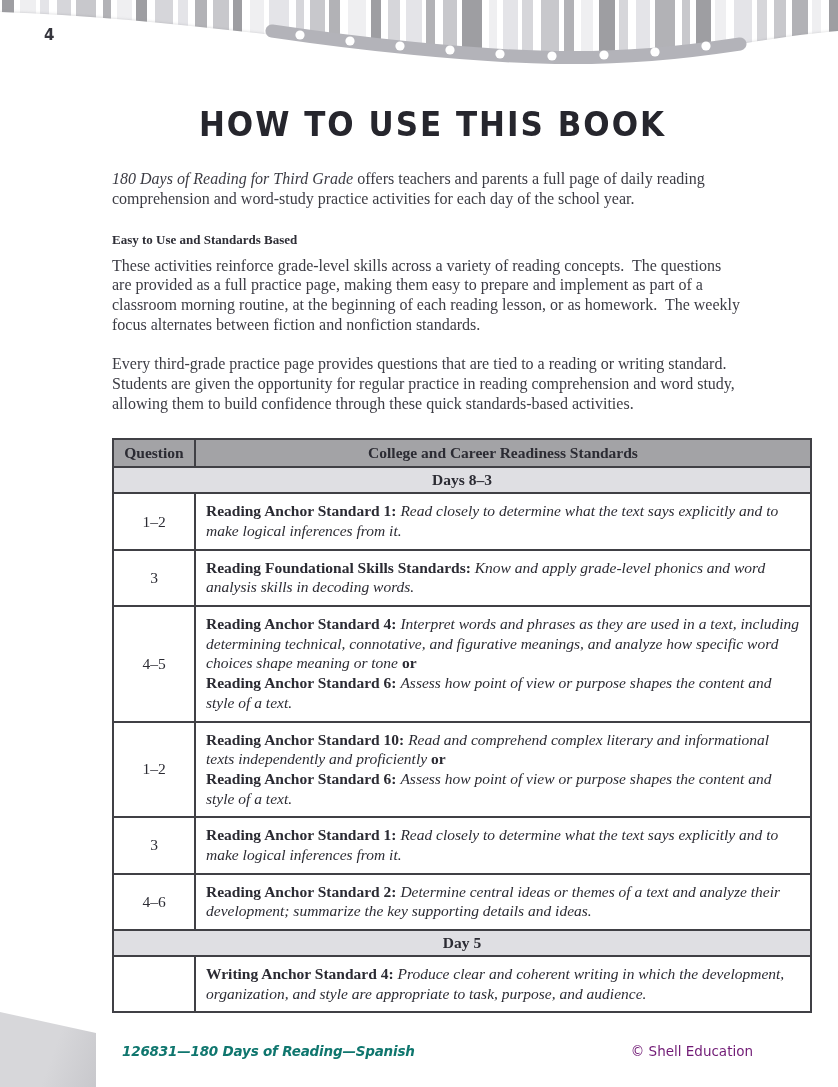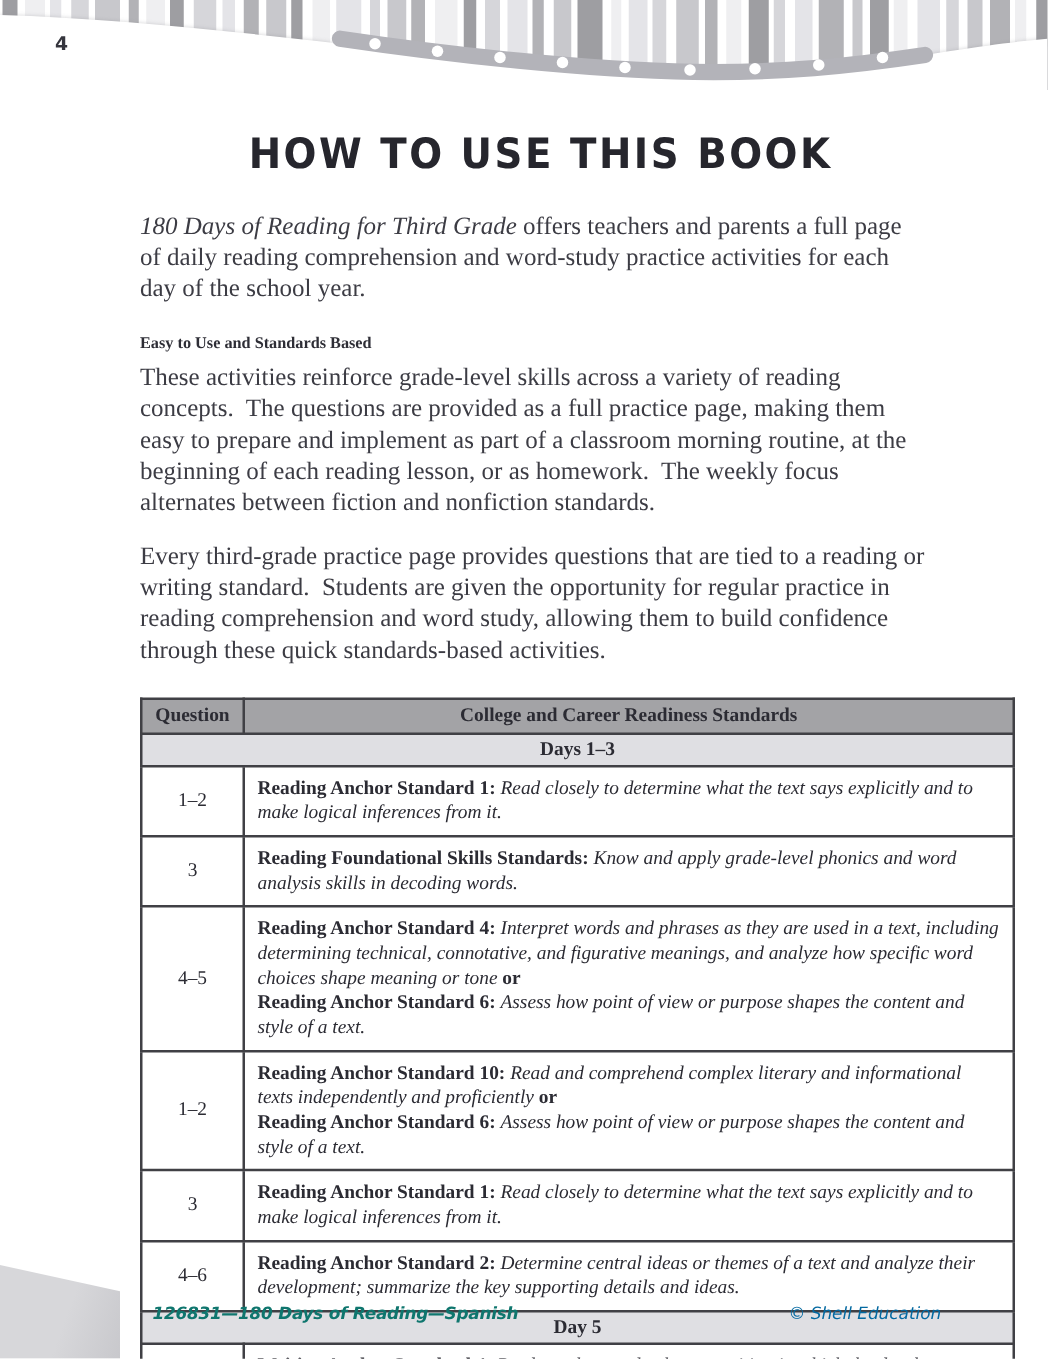--- a/index.html
+++ b/index.html
@@ -30,21 +30,21 @@
     text-align:center;
     font-family:"DejaVu Sans", sans-serif;
     font-weight:900;
     font-size:31px;
     letter-spacing:2px;
     color:#26262d;
     transform:scaleY(1.08);
     white-space:nowrap;
   }
   p.body-text{
-    font-size:20px;
+    font-size:16px;
     line-height:1.24;
     white-space:pre-wrap;
     padding-right:12px;
   }
   .intro{margin-top:27px;}
   h2.section-heading{
     margin-top:23px;
     font-size:13px;
     font-weight:bold;
     color:#2e2e36;
@@ -116,23 +116,22 @@
     font-style:italic;
     font-weight:bold;
     font-size:13.5px;
     color:#0f766e;
     letter-spacing:-0.2px;
   }
   .footer-right{
     position:absolute;
     right:85px;bottom:28px;
     font-family:"DejaVu Sans", sans-serif;
-    font-style:italic;
     font-size:13.5px;
-    color:#0369a1;
+    color:#701a75;
   }
 </style>
 </head>
 <body>
 
 <div class="page">
 
   <svg class="header-decoration" viewBox="0 0 838 96" xmlns="http://www.w3.org/2000/svg">
     <defs>
       <filter id="soft" x="-20%" y="-20%" width="140%" height="140%">
@@ -221,21 +220,21 @@
           <col>
         </colgroup>
       <thead>
         <tr>
           <th>Question</th>
           <th>College and Career Readiness Standards</th>
         </tr>
       </thead>
       <tbody id="table-body">
           <tr>
-            <td colspan="2" class="band-cell">Days 1–3</td>
+            <td colspan="2" class="band-cell">Days 8–3</td>
           </tr>
           <tr>
             <td class="question-cell">1–2</td>
             <td class="standards-cell"><span class="std-label">Reading Anchor Standard 1: </span><span class="std-text">Read closely to determine what the text says explicitly and to make logical inferences from it.</span></td>
           </tr>
           <tr>
             <td class="question-cell">3</td>
             <td class="standards-cell"><span class="std-label">Reading Foundational Skills Standards: </span><span class="std-text">Know and apply grade-level phonics and word analysis skills in decoding words.</span></td>
           </tr>
           <tr>

